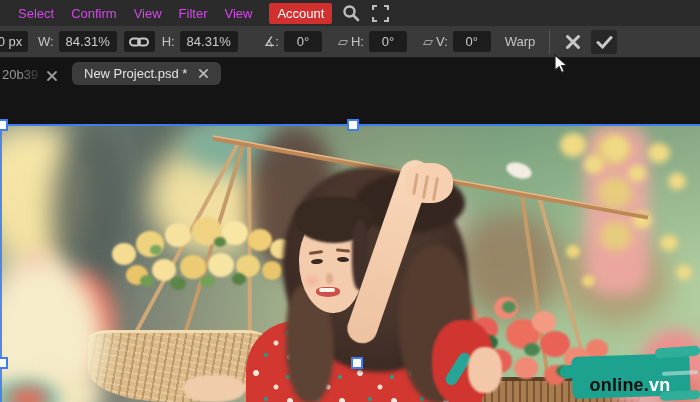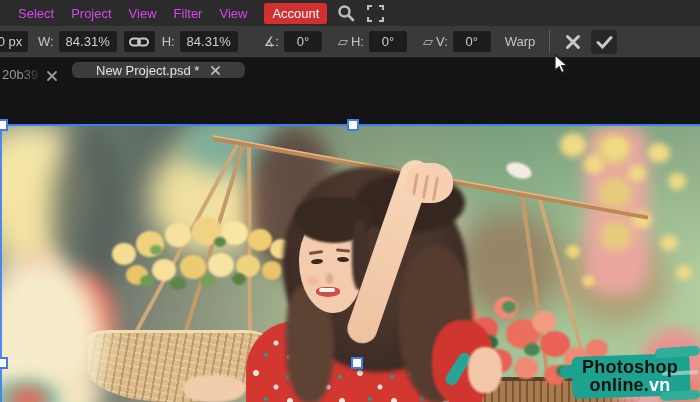--- a/index.html
+++ b/index.html
@@ -21,21 +21,21 @@
   .chain-btn{background:#1d1d1d;border-radius:3px;width:31px;height:21px;display:flex;align-items:center;justify-content:center;margin-left:7px}
   .divider{width:1px;height:24px;background:#585858;margin:0 10px 0 14px}
   .icon-btn{width:26px;height:24px;display:flex;align-items:center;justify-content:center;border-radius:3px}
   .icon-btn.hover{background:#272727}
 
   
   .tabstrip{position:relative;height:67px;background:#141414}
   .partial-tab-label{position:absolute;left:2px;top:66px;font-size:13px;color:#9a9a9a;
     -webkit-mask-image:linear-gradient(90deg,#000 45%,rgba(0,0,0,.25));mask-image:linear-gradient(90deg,#000 45%,rgba(0,0,0,.25))}
   .partial-tab-close{position:absolute;left:46px;top:66px}
-  .tab{position:absolute;left:72px;top:4px;height:16px;background:#3c3c3c;border-radius:6px;display:flex;align-items:center;padding:0 24px;color:#e3e3e3;font-size:13px;gap:11px}
+  .tab{position:absolute;left:72px;top:4px;height:23px;background:#3c3c3c;border-radius:6px;display:flex;align-items:center;padding:0 12px;color:#e3e3e3;font-size:13px;gap:11px}
 
   
   .photo{position:absolute;left:0;top:125px;width:700px;height:277px;overflow:hidden;
     background:linear-gradient(95deg,#aeb6a6 0%,#7c8a80 10%,#636f68 20%,#7b8a74 30%,#93a884 42%,#9cb88c 55%,#8fbe90 70%,#9cc796 85%,#a8cb9c 100%)}
   .photo::before{content:"";position:absolute;inset:0;background:linear-gradient(180deg,rgba(80,100,90,.35),rgba(245,225,185,.12) 55%,rgba(230,200,170,.22));pointer-events:none}
   .bl{position:absolute;border-radius:50%}
   .f{position:absolute;border-radius:50%;filter:blur(1px)}
   .photo svg.rig{position:absolute;left:0;top:0}
 
   .basket-left{position:absolute;left:88px;top:205px;width:178px;height:72px;border-radius:12% 12% 45% 45%;
@@ -68,21 +68,21 @@
     color:#3c3c3c;font-size:12px;display:flex;align-items:center;justify-content:center;z-index:50;box-shadow:1px 2px 3px rgba(0,0,0,.45)}
   .cursor{position:absolute;left:554px;top:54px;z-index:60}
 </style>
 </head>
 <body>
 
 <div id="app">
 
   <div class="menubar">
     <span class="menu-item">Select</span>
-    <span class="menu-item">Project</span>
+    <span class="menu-item">Confirm</span>
     <span class="menu-item">View</span>
     <span class="menu-item">Filter</span>
     <span class="menu-item">View</span>
     <span class="account-btn">Account</span>
     <span class="mb-icon">
       <svg width="18" height="18" viewBox="0 0 18 18">
           <circle cx="7.5" cy="7.5" r="5" fill="none" stroke="#bdbdbd" stroke-width="2.4"></circle>
           <line x1="11.5" y1="11.5" x2="16" y2="16" stroke="#bdbdbd" stroke-width="2.6" stroke-linecap="round"></line>
         </svg>
     </span>
@@ -266,21 +266,20 @@
     <div class="bl" style="left:640px;top:205px;width:70px;height:75px;background:#ef8e8e;filter:blur(8px)"></div>
     <div class="bl" style="left:610px;top:250px;width:60px;height:30px;background:#f0a0a8;filter:blur(6px)"></div>
     <div class="bl" style="left:660px;top:255px;width:45px;height:25px;background:#e87a70;filter:blur(6px)"></div>
 
     <div class="wm">
       <div class="stroke" style="left:12px;top:8px;width:118px;height:42px;transform:rotate(-2deg)"></div>
       <div class="stroke" style="left:0;top:18px;width:22px;height:13px;transform:rotate(-8deg)"></div>
       <div class="stroke" style="left:95px;top:0;width:45px;height:10px;background:#2fae9a;transform:rotate(-4deg)"></div>
       <div class="stroke" style="left:100px;top:44px;width:40px;height:9px;background:#2fae9a;transform:rotate(-3deg)"></div>
       <div class="stroke" style="left:102px;top:24px;width:36px;height:4px;background:#cfeee8;opacity:.55;transform:rotate(-3deg)"></div>
-      <span class="txt" style="top:11px">Photoshop</span>
       <span class="txt" style="top:29px"><span>online.</span><span style="color:#fff">vn</span></span>
     </div>
   </div>
 
   <div class="t-line-top"></div>
   <div class="t-line-left"></div>
   <div class="handle" style="left:-4px;top:119px"></div>
   <div class="handle" style="left:347px;top:119px"></div>
   <div class="handle" style="left:-4px;top:357px"></div>
   <div class="handle" style="left:351px;top:357px"></div>

